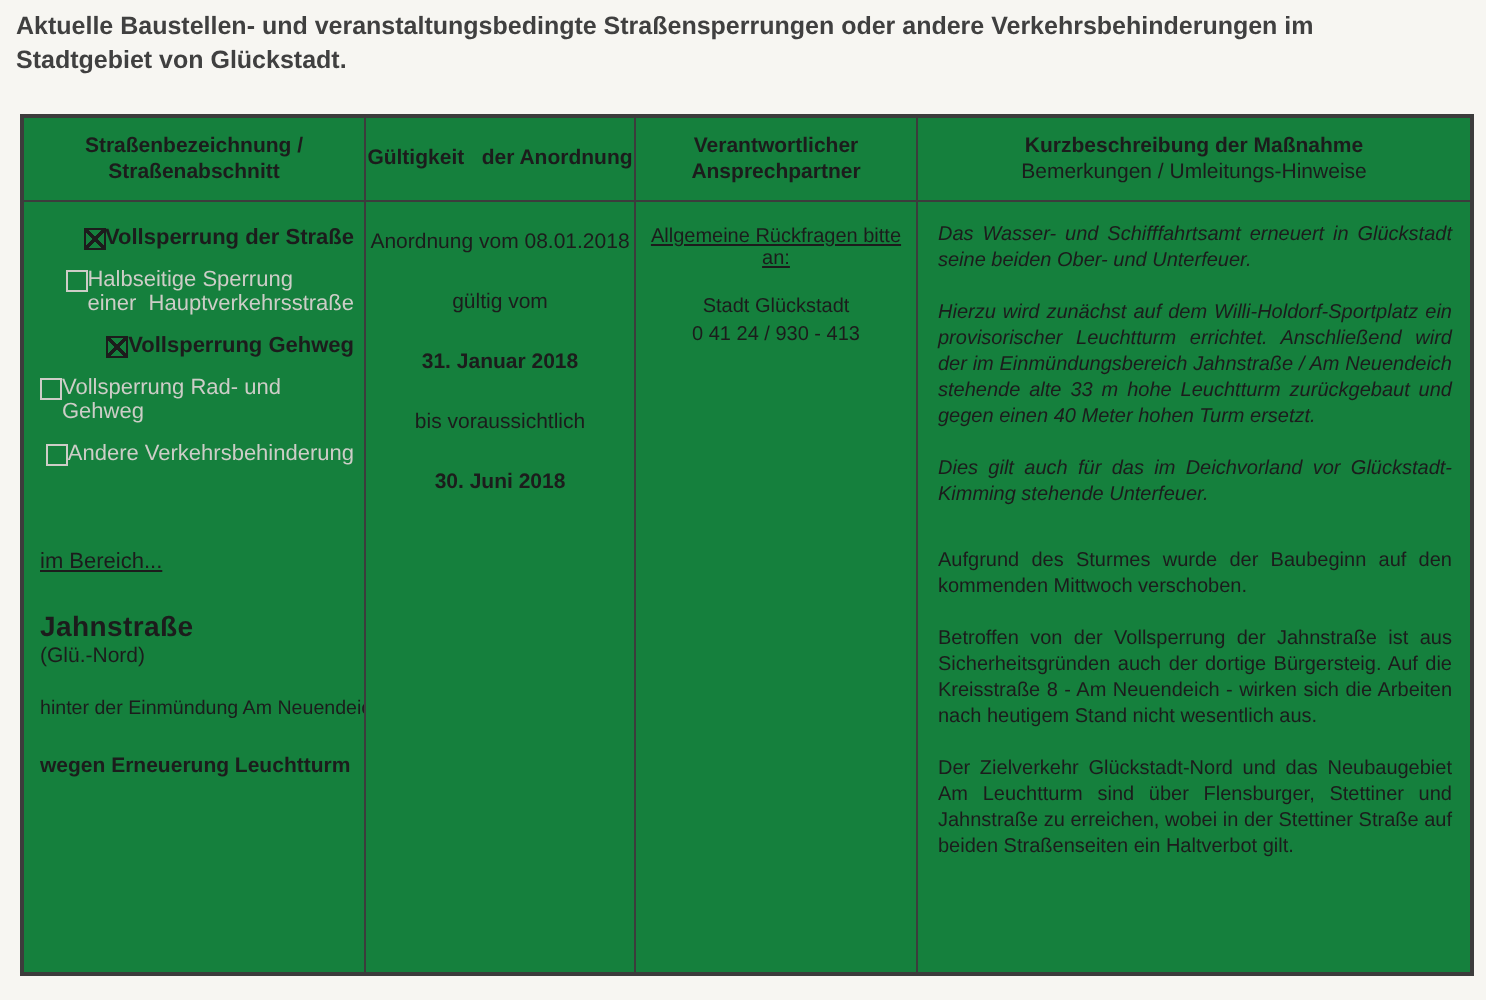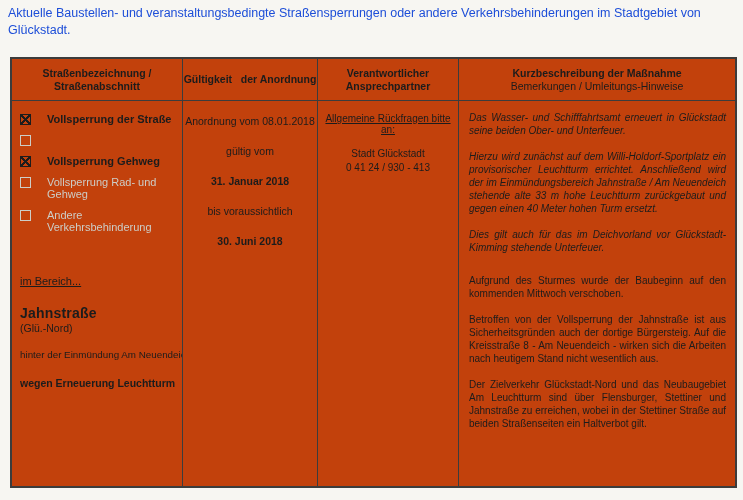--- a/index.html
+++ b/index.html
@@ -14,46 +14,46 @@
   .page{
     position:relative;
     width:743px;height:500px;
     background:var(--paper);
     color:var(--ink);
     overflow:hidden;
   }
   
   .doc-title{
     position:absolute;left:8px;top:5px;width:720px;
-    font-size:12.5px;line-height:17px;color:#1d4ed8;
+    font-size:12.5px;line-height:17px;color:#404040;font-weight:bold;
   }
   
   .roadtable{
     position:absolute;left:10px;top:57px;width:727px;height:431px;
     display:grid;
     grid-template-columns:171px 135px 141px 1fr;
     grid-template-rows:42px 1fr;
     border:2px solid var(--line);
-    background:#c2410c;
+    background:#15803d;
   }
   .hcell{
     border-right:1.5px solid var(--line);
     border-bottom:1.5px solid var(--line);
     display:flex;flex-direction:column;justify-content:center;align-items:center;
     text-align:center;font-size:10.5px;line-height:13px;
   }
   .hcell .hb{font-weight:bold;}
   .hcell .pre{white-space:pre;}
   .hcell:nth-child(4){border-right:none;}
   .bcell{border-right:1.5px solid var(--line);overflow:hidden;}
   .bcell.last{border-right:none;}
 
   
   .street-cell{padding:12px 5px 0 8px;font-size:11px;}
-  .cb-item{display:flex;gap:16px;margin-bottom:9px;align-items:flex-start;}
+  .cb-item{display:flex;gap:0;margin-bottom:9px;align-items:flex-start;justify-content:flex-end;}
   .cb-item.checked{font-weight:bold;color:var(--ink);}
   .cb-item.unchecked{color:var(--faded);}
   .cb{
     flex:0 0 auto;width:11px;height:11px;margin-top:1px;
     border:1.5px solid currentColor;display:inline-block;
   }
   .cb.x{
     background-image:
       linear-gradient(45deg,  transparent 44%, currentColor 44%, currentColor 56%, transparent 56%),
       linear-gradient(-45deg, transparent 44%, currentColor 44%, currentColor 56%, transparent 56%);
@@ -110,20 +110,22 @@
     </div>
 
     <div class="bcell street-cell">
       <div>
           <div class="cb-item checked">
             <span class="cb x"></span>
             <span class="cb-label">Vollsperrung der Straße</span>
           </div>
           <div class="cb-item unchecked">
             <span class="cb"></span>
+            <span class="cb-label">Halbseitige Sperrung
+einer  Hauptverkehrsstraße</span>
           </div>
           <div class="cb-item checked">
             <span class="cb x"></span>
             <span class="cb-label">Vollsperrung Gehweg</span>
           </div>
           <div class="cb-item unchecked">
             <span class="cb"></span>
             <span class="cb-label">Vollsperrung Rad- und Gehweg</span>
           </div>
           <div class="cb-item unchecked">

